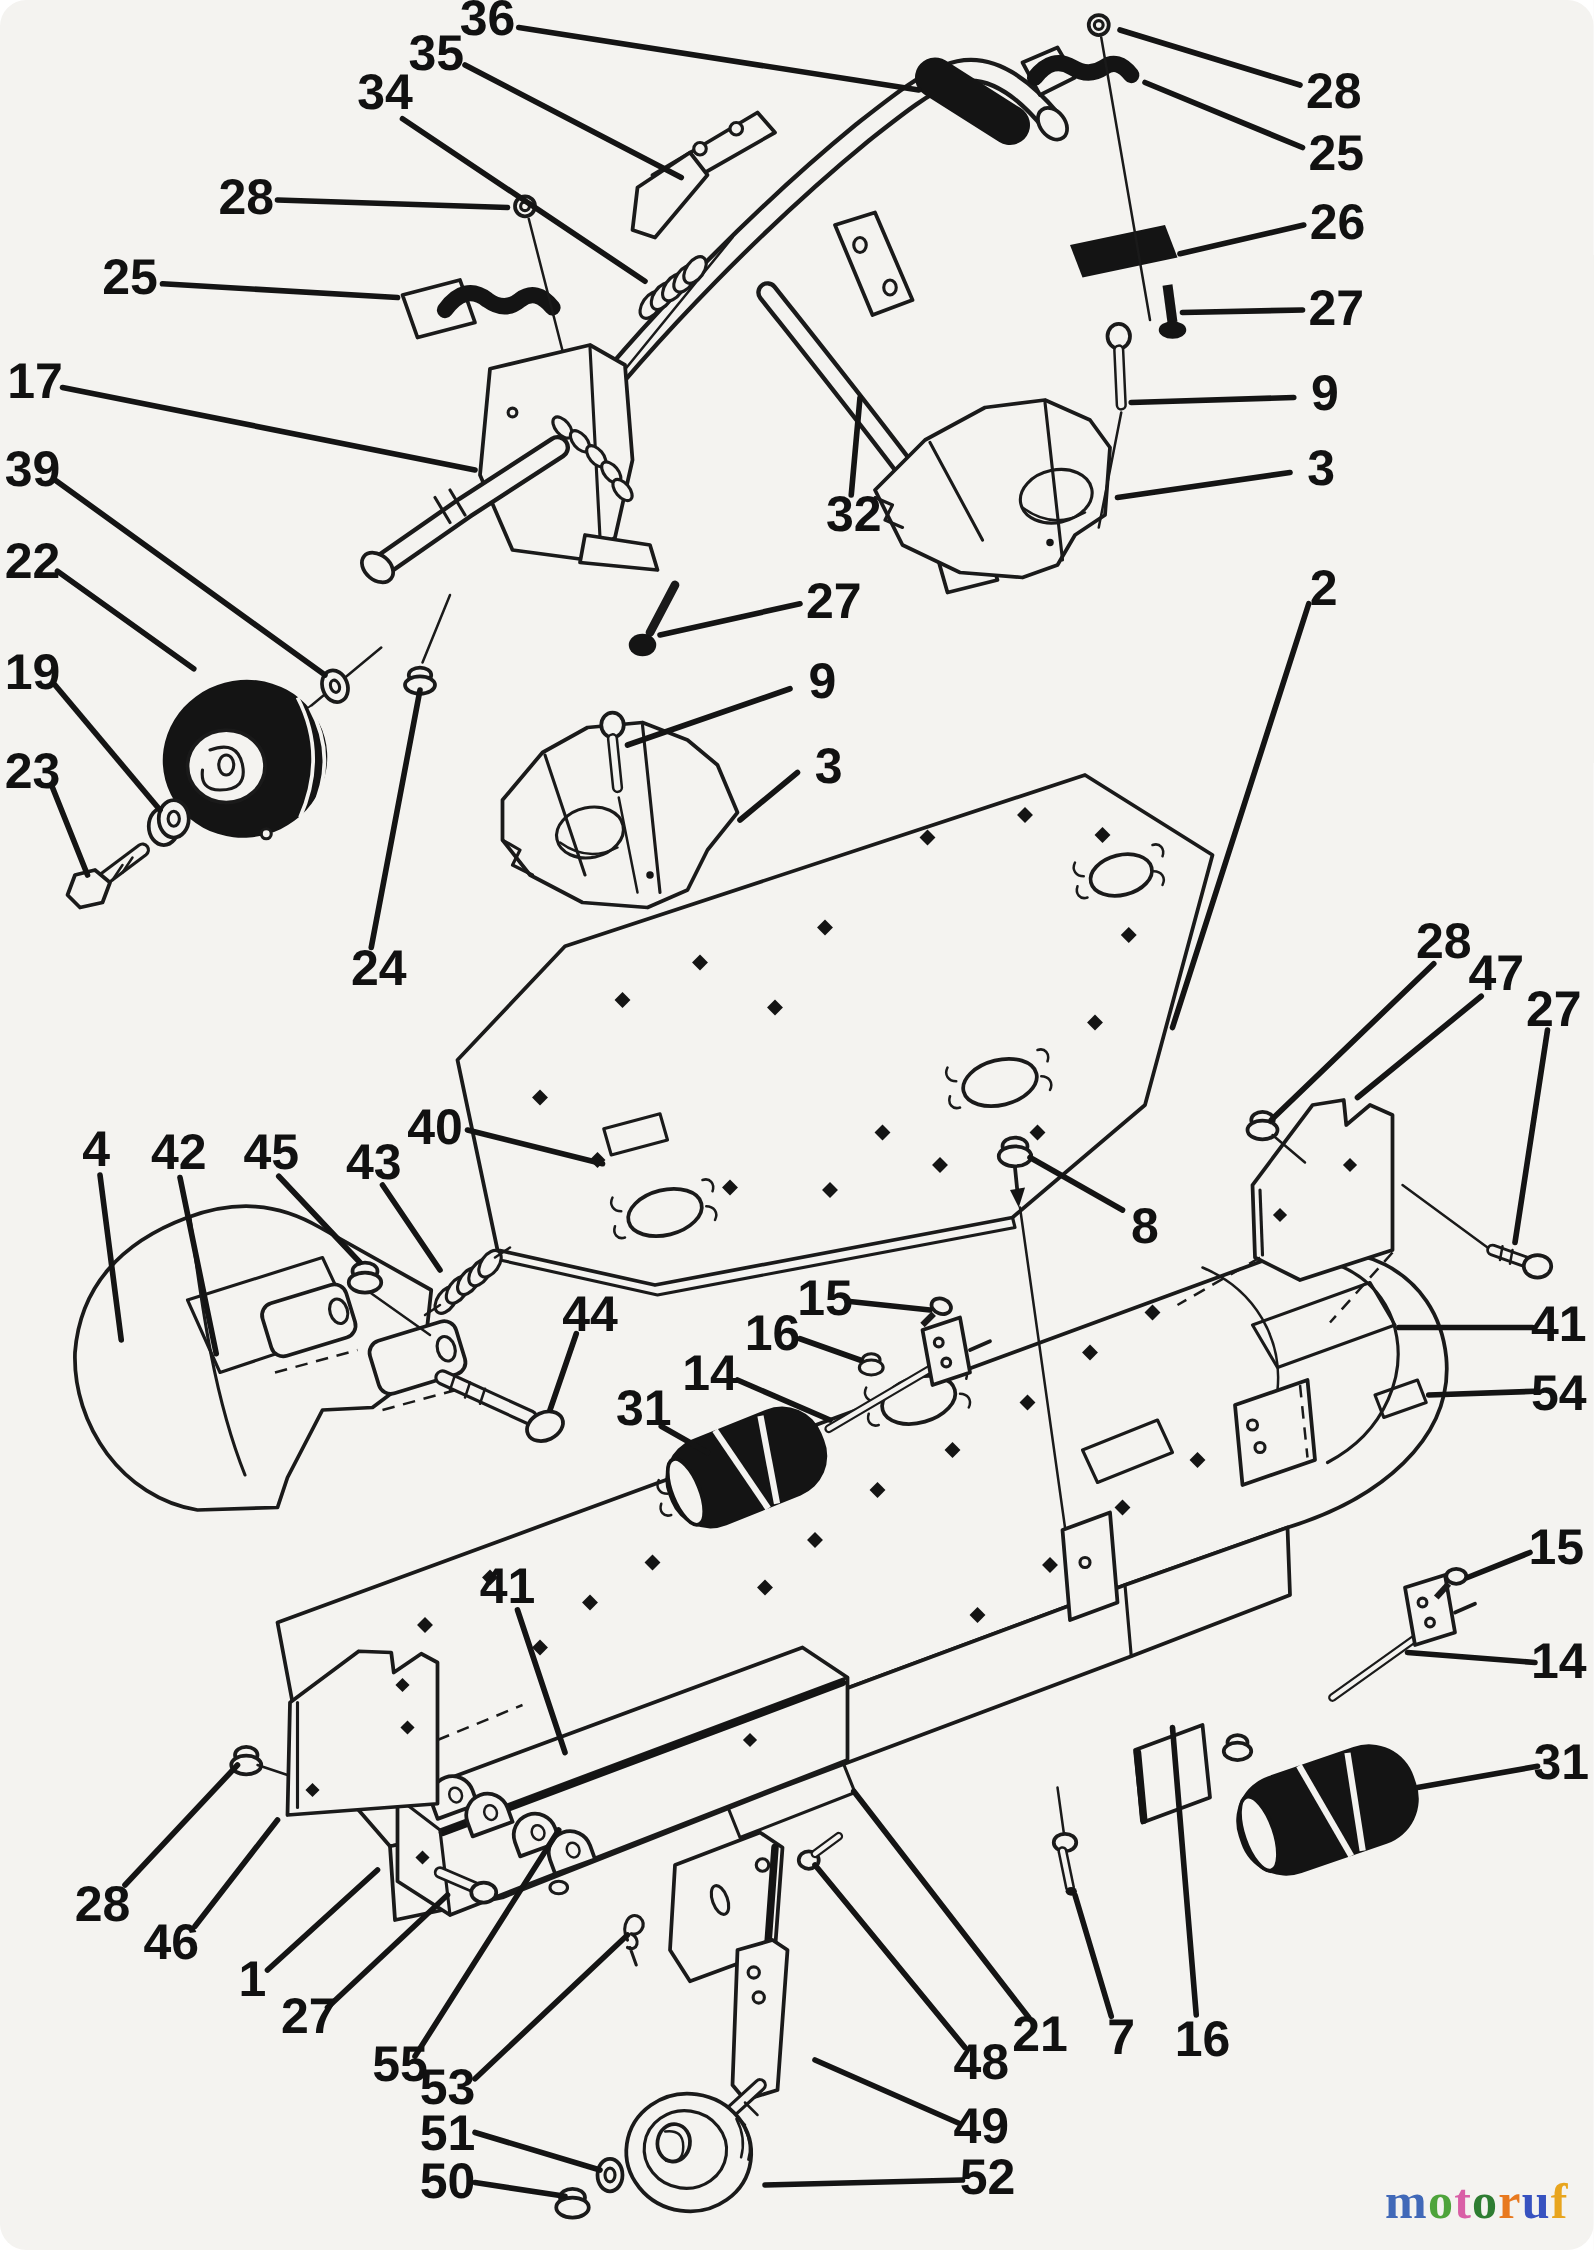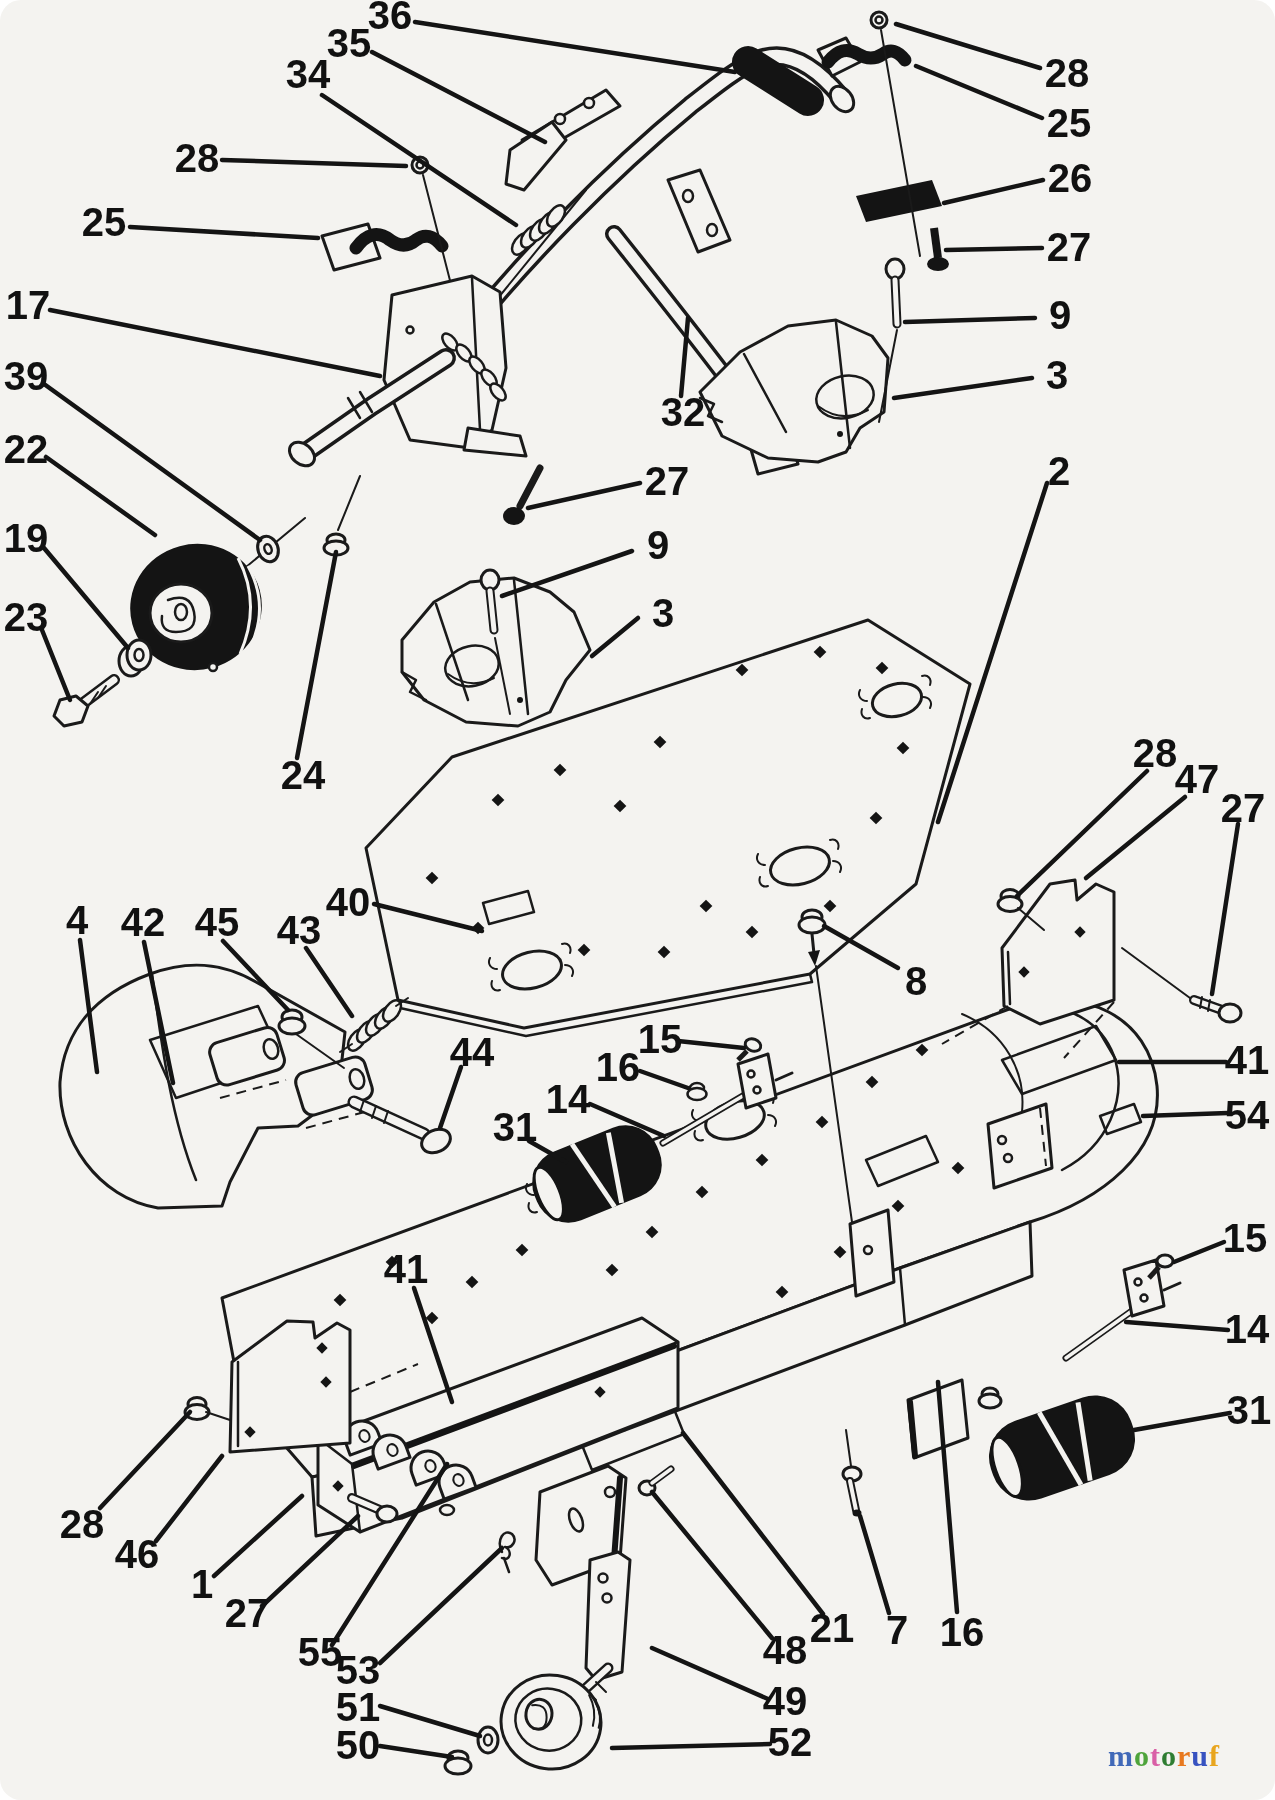--- a/index.html
+++ b/index.html
@@ -9,21 +9,21 @@
   .s25{stroke:#1a1a1a;stroke-width:2.5;fill:none;stroke-linecap:round;stroke-linejoin:round;}
   .thin{stroke:#1a1a1a;stroke-width:2;fill:none;stroke-linecap:round;}
   .thick{stroke:#141414;stroke-width:6;fill:none;stroke-linecap:round;}
   .dash{stroke:#1a1a1a;stroke-width:2;fill:none;stroke-dasharray:10 7;}
   .f{fill:#f4f3f0;}
   .blk{fill:#141414;}
   .tubeB{stroke:#1a1a1a;fill:none;stroke-linecap:round;stroke-linejoin:round;}
   .tubeW{stroke:#f4f3f0;fill:none;stroke-linecap:round;stroke-linejoin:round;}
   text.callout{font-family:"Liberation Sans",sans-serif;font-weight:700;font-size:40px;fill:#111;text-anchor:middle;}
   line.leader{stroke:#141414;stroke-width:4.5;stroke-linecap:round;}
-  #watermark{position:absolute;left:1108px;top:1741px;font-family:"Liberation Serif",serif;font-weight:700;font-size:30px;line-height:1;letter-spacing:1px;white-space:nowrap;}
+  #watermark{position:absolute;left:1108px;top:1741px;font-family:"Liberation Serif",serif;font-weight:700;font-size:40px;line-height:1;letter-spacing:1px;white-space:nowrap;}
 </style>
 </head>
 <body>
 
 <div id="stage" style="background: rgb(244, 243, 240);">
 <svg id="diagram-svg" width="1275" height="1800" viewBox="0 0 1275 1800">
 
   <g>
 
     <path class="tubeB" stroke-width="20" d="M452,350 C520,262 612,170 690,106 C718,84 738,68 758,60 C792,46 822,74 841,97"></path>

